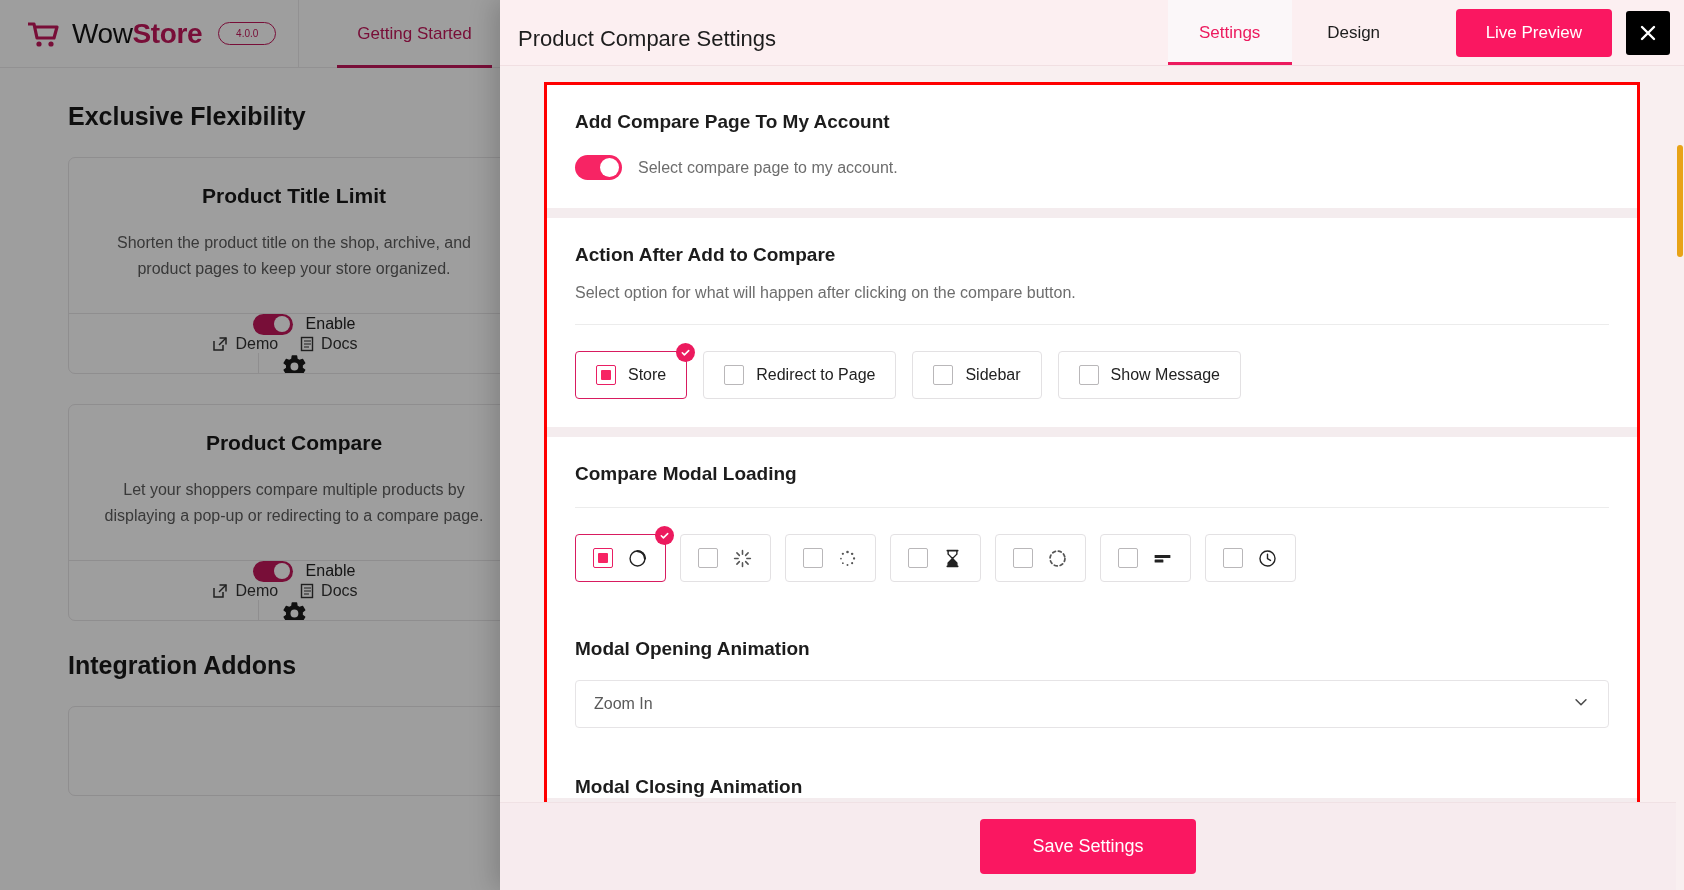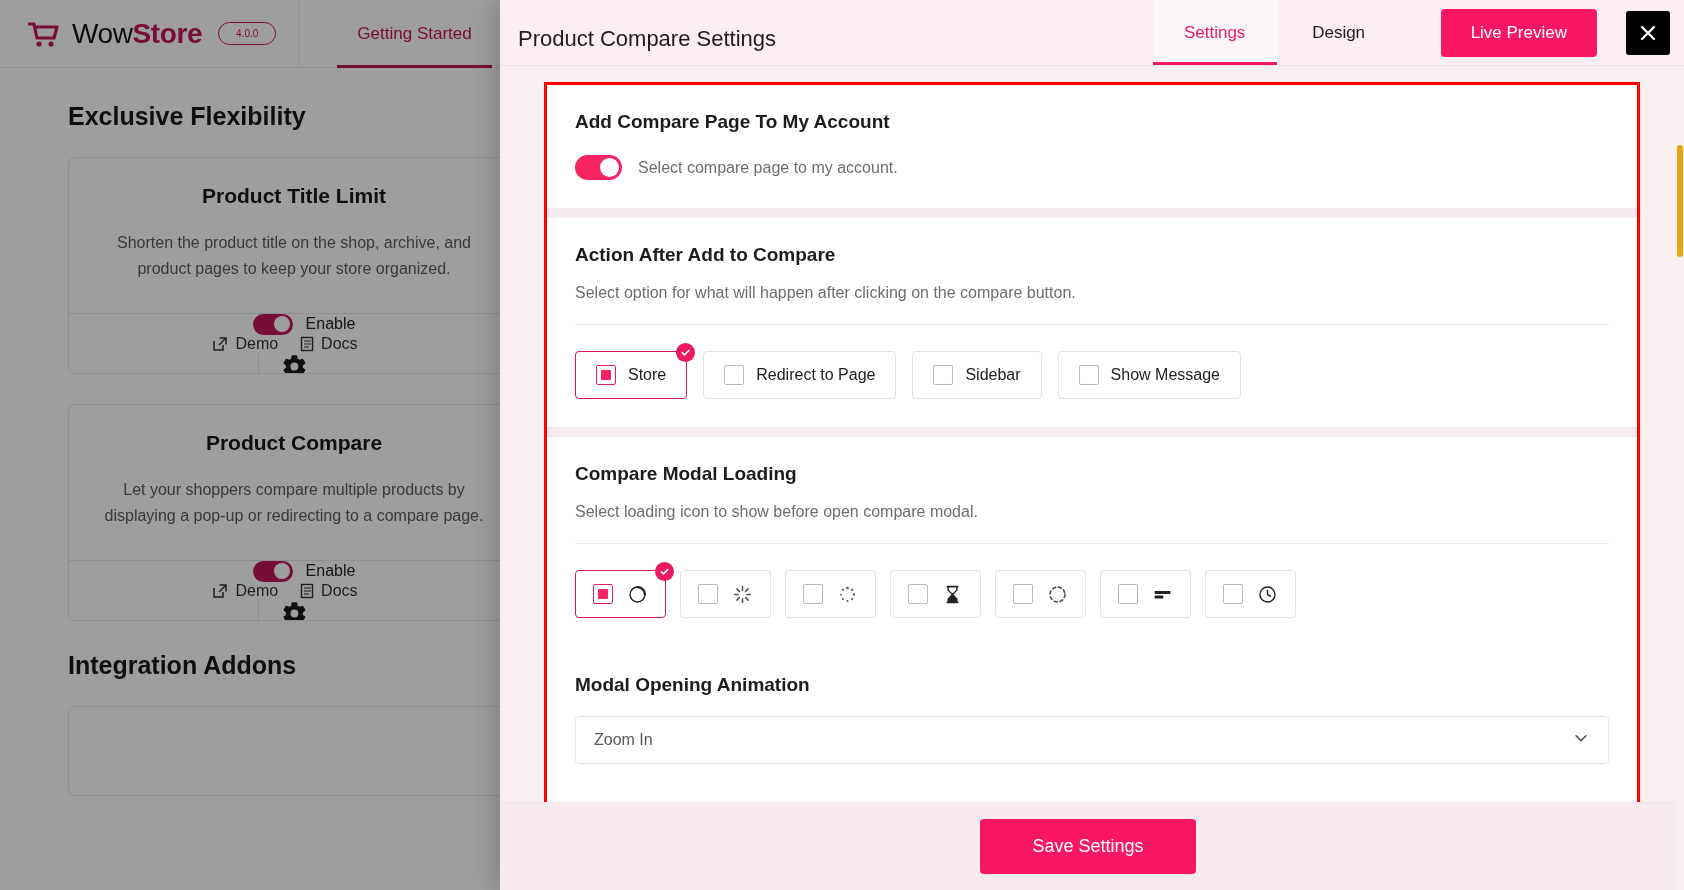--- a/index.html
+++ b/index.html
@@ -89,21 +89,21 @@
   .tabs { display: flex; align-items: stretch; }
   .tab {
     width: 124px; display: flex; align-items: center; justify-content: center;
     font-size: 17px; color: #1d1d1d; position: relative; cursor: pointer;
   }
   .tab.active { background: #FBF7F9; color: #EC1A5E; }
   .tab.active::after {
     content: ""; position: absolute; left: 0; right: 0; bottom: 0;
     height: 3px; background: #EC1A5E;
   }
-  .header-right { display: flex; align-items: center; gap: 29px; padding: 0 14px 0 40px; }
+  .header-right { display: flex; align-items: center; gap: 14px; padding: 0 14px 0 40px; }
   .btn-live {
     background: #FA1761; color: #fff; font-size: 17px; border: none; border-radius: 4px;
     padding: 14px 30px; cursor: pointer;
   }
   .btn-close {
     width: 44px; height: 44px; background: #000; border: none; border-radius: 3px;
     color: #fff; display: flex; align-items: center; justify-content: center;
     cursor: pointer;
   }
 
@@ -375,21 +375,20 @@
           <div class="opt">
             <span class="box"></span>
             <span class="lbl">Show Message</span>
           </div>
 
         </div>
       </div>
 
       <div class="section tight">
         <div class="sec-title">Compare Modal Loading</div>
-        <div class="sec-desc">Select loading icon to show before open compare modal.</div>
         <div class="hr"></div>
         <div class="icon-row">
 
           <div class="icon-opt selected">
             <span class="box"></span>
             <span class="spin">
               <svg width="21" height="21" viewBox="0 0 24 24">
                     <circle cx="12" cy="12" r="8.5" fill="none" stroke="#222" stroke-width="1.6"></circle>
                     <path d="M12 3.5 A8.5 8.5 0 0 1 20.5 12" fill="none" stroke="#222" stroke-width="2.6" stroke-linecap="round"></path>
                   </svg>

